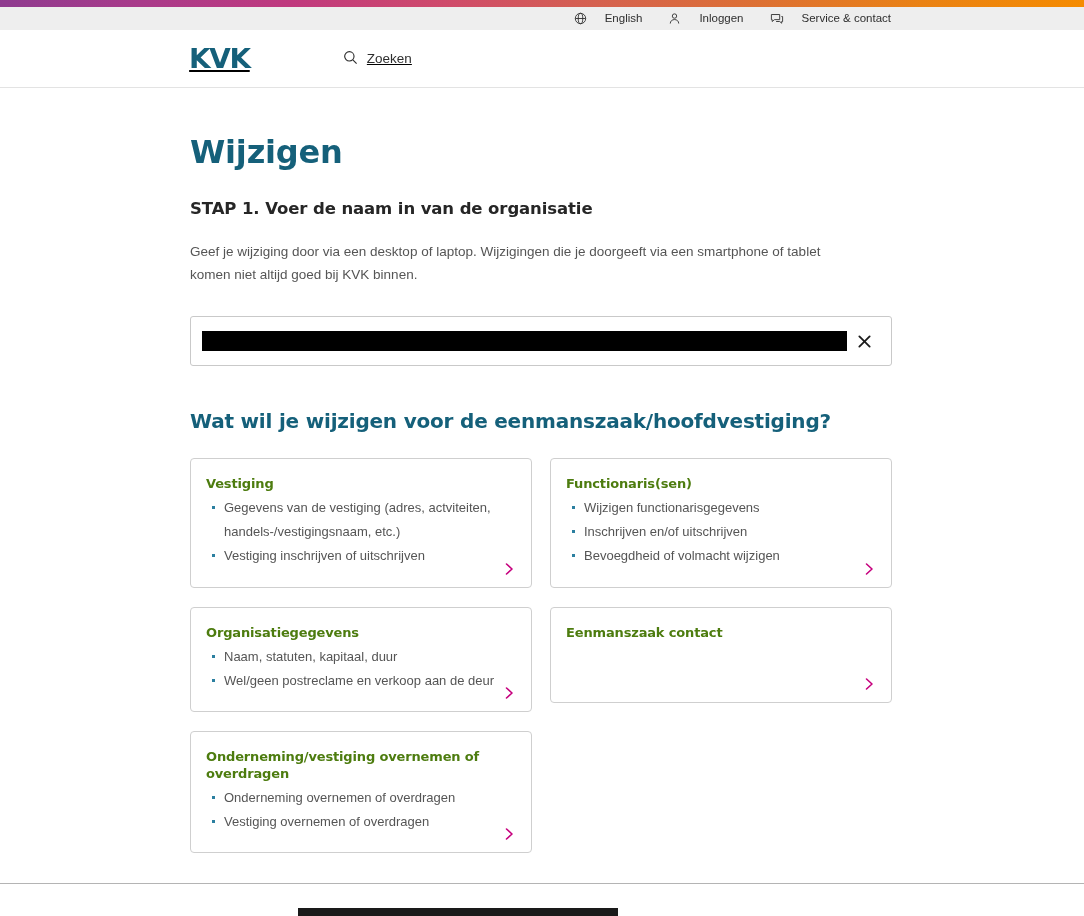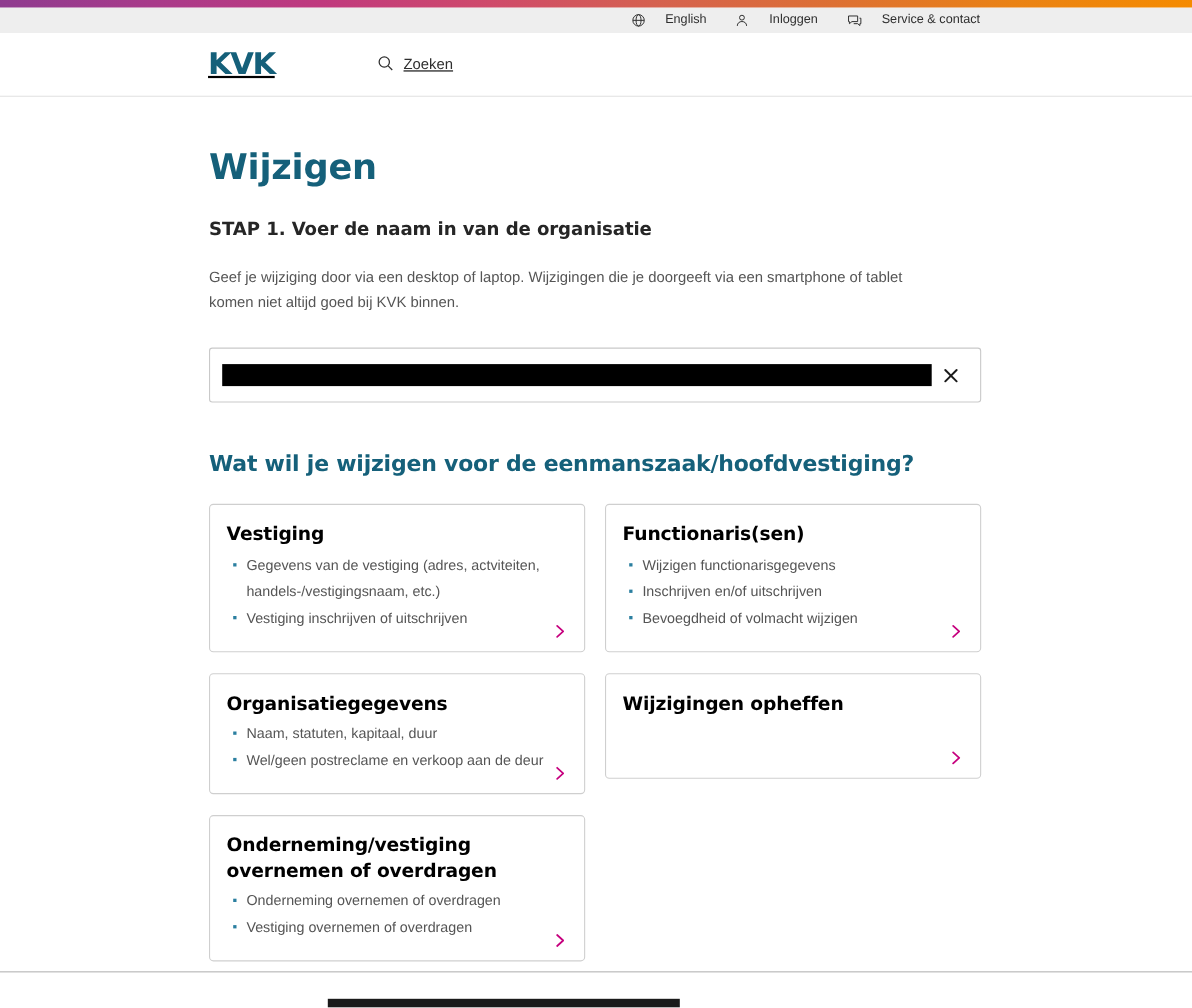--- a/index.html
+++ b/index.html
@@ -182,23 +182,23 @@
     border-radius: 4px;
     background: #fff;
     position: relative;
     padding: 16px 20px 18px 15px;
     cursor: pointer;
   }
   .card.h-tall { min-height: 118px; }
   .card.h-mid  { min-height: 96px; }
   .card-title {
     font-family: "DejaVu Sans", sans-serif;
-    font-size: 17px;
+    font-size: 13px;
     font-weight: 700;
-    color: #000000;
+    color: #4d7c0f;
     line-height: 1.32;
     margin: 0 0 4px 0;
     letter-spacing: -0.15px;
   }
   .card ul {
     list-style: none;
     margin: 0;
     padding: 0 0 0 2px;
   }
   .card li {
@@ -362,21 +362,21 @@
           <li>Wel/geen postreclame en verkoop aan de deur</li>
         </ul>
         <span class="card-arrow">
           <svg width="12" height="16" viewBox="0 0 12 16" fill="none" stroke="#c6007e" stroke-width="1.6" stroke-linecap="round" stroke-linejoin="round">
             <polyline points="3.5,3 9,8 3.5,13"></polyline>
           </svg>
         </span>
       </div>
 
       <div class="card h-mid">
-        <div class="card-title">Wijzigingen opheffen</div>
+        <div class="card-title">Eenmanszaak contact</div>
         <span class="card-arrow">
           <svg width="12" height="16" viewBox="0 0 12 16" fill="none" stroke="#c6007e" stroke-width="1.6" stroke-linecap="round" stroke-linejoin="round">
             <polyline points="3.5,3 9,8 3.5,13"></polyline>
           </svg>
         </span>
       </div>
 
       <div class="card h-tall">
         <div class="card-title">Onderneming/vestiging overnemen of overdragen</div>
         <ul>

